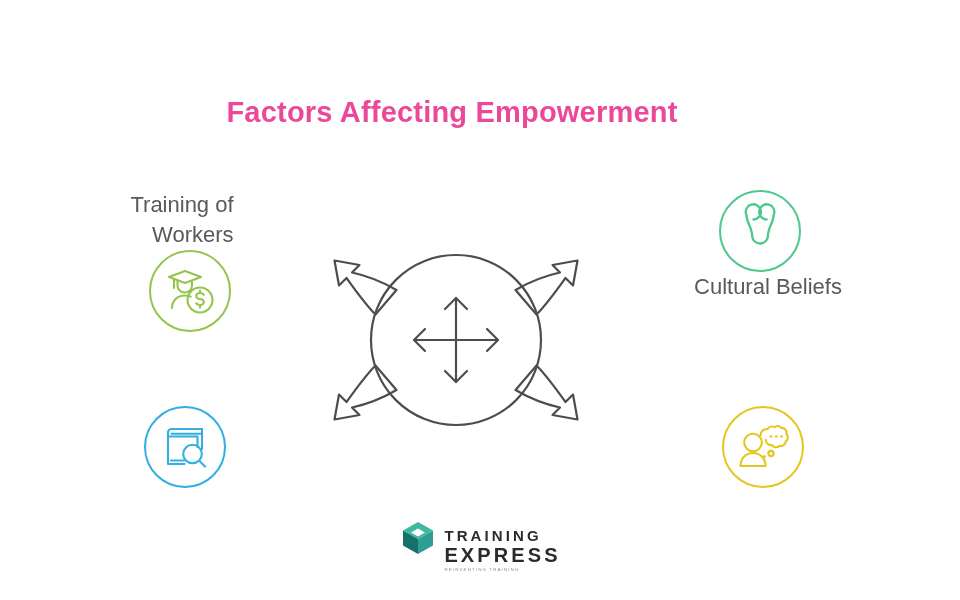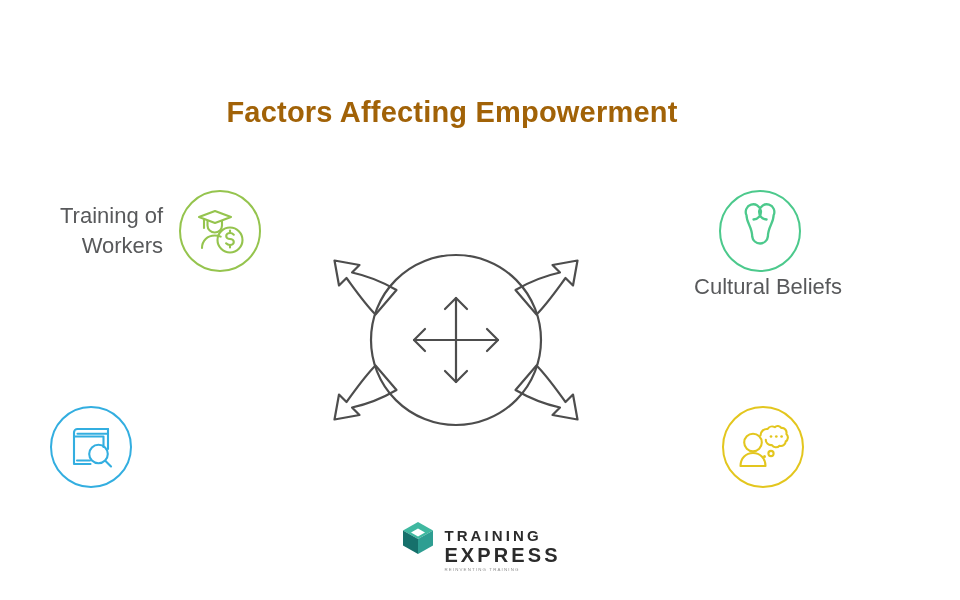--- a/index.html
+++ b/index.html
@@ -22,33 +22,33 @@
 
   
   .title {
     position: absolute;
     top: 96px;
     left: 0;
     width: 904px;
     text-align: center;
     font-size: 29px;
     font-weight: bold;
-    color: #a16207;
+    color: #ec4899;
     letter-spacing: 0.2px;
   }
 
   
   .factor {
     position: absolute;
     display: flex;
     align-items: center;
   }
   .factor.left {
-    flex-direction: row;
-    justify-content: flex-start;
+    flex-direction: column;
+    justify-content: center;
   }
   .factor.right {
     flex-direction: column;
     justify-content: flex-end;
   }
 
   .factor-label {
     font-size: 22px;
     line-height: 30px;
     color: #58595b;

